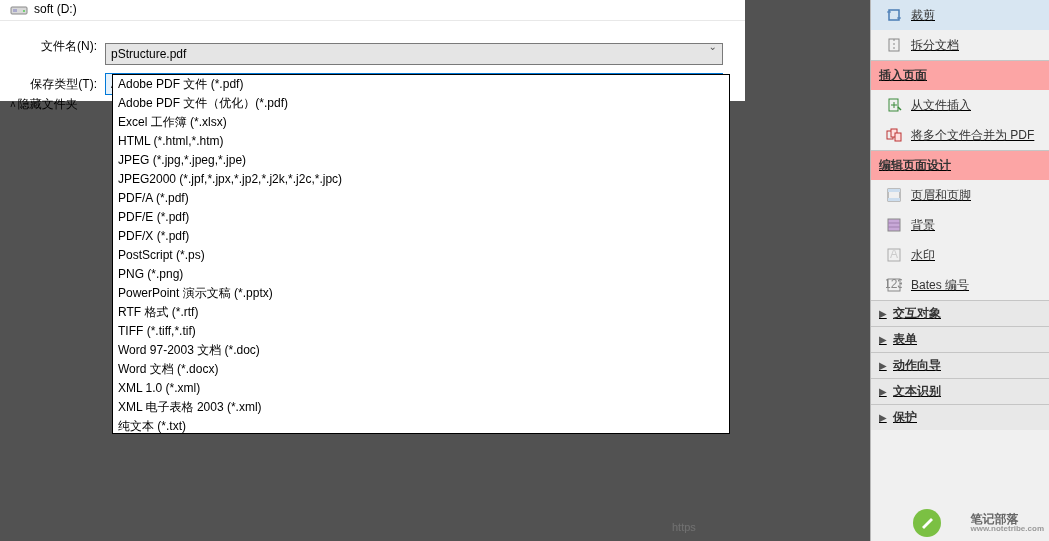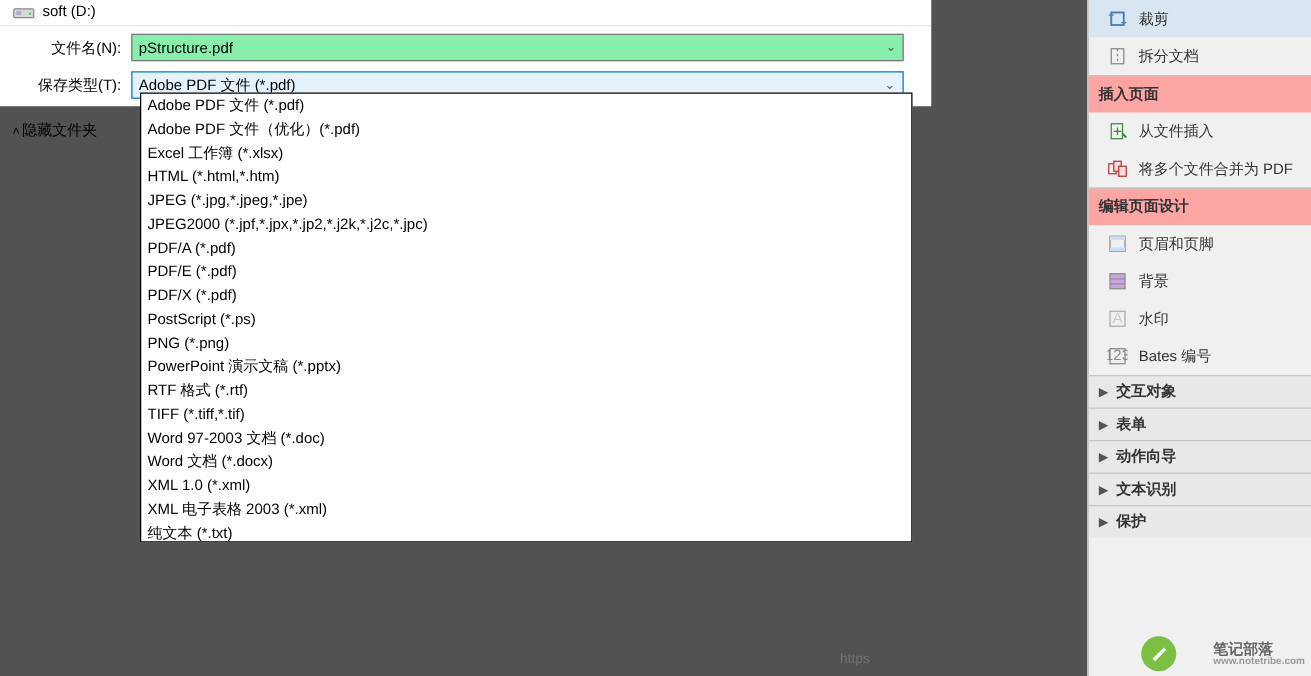--- a/index.html
+++ b/index.html
@@ -8,33 +8,33 @@
 .left-area { position: absolute; left: 0; top: 0; width: 870px; height: 541px; background: #525252; }
 .save-dialog { position: absolute; left: 0; top: 0; width: 745px; background: #fff; z-index: 10; }
 
 .drive-row { display: flex; align-items: center; padding: 2px 0 4px 10px; border-bottom: 1px solid #e8e8e8; }
 .drive-icon { width: 20px; height: 14px; margin-right: 4px; }
 .drive-icon svg { display: block; }
 
 .form-row { display: flex; align-items: center; padding: 6px 22px; }
 .form-label { width: 92px; text-align: right; padding-right: 8px; color: #000; }
 .form-field { flex: 1; position: relative; }
-.text-input { width: 618px; height: 22px; border: 1px solid #7a7a7a; padding: 0 20px 0 5px; background: #86efac; }
+.text-input { width: 618px; height: 22px; border: 1px solid #7a7a7a; padding: 0 20px 0 5px; background: #e5e5e5; margin-top: 16px; }
 .combo-selected { width: 618px; height: 22px; border: 1px solid #0078d7; padding: 2px 20px 2px 5px; background: #e5f1fb; position: relative; cursor: default; }
 .combo-selected .caret { position: absolute; right: 6px; top: 50%; transform: translateY(-50%); font-size: 10px; color: #555; }
 .text-input-wrap { position: relative; display: inline-block; }
 .text-input-wrap .caret { position: absolute; right: 6px; top: 50%; transform: translateY(-50%); font-size: 10px; color: #555; pointer-events: none; }
 
 .dropdown-list { position: absolute; left: 112px; top: 74px; width: 618px; border: 1px solid #000; background: #fff; z-index: 20; max-height: 360px; overflow: hidden; }
 .dropdown-item { padding: 1px 5px; line-height: 17px; cursor: default; white-space: nowrap; }
 
 .hide-folders { position: absolute; left: 10px; top: 96px; font-size: 12px; color: #000; cursor: pointer; z-index: 5; }
 .hide-folders .chev { font-size: 10px; margin-right: 2px; }
 
-.right-panel { position: absolute; right: 0; top: 0; width: 179px; height: 541px; background: #f0f0f0; border-left: 1px solid #b8b8b8; }
+.right-panel { position: absolute; right: 0; top: 0; width: 179px; height: 541px; background: #f0f0f0; border-left: 1px solid #b8b8b8; text-decoration: underline; }
 .tool-item { display: flex; align-items: center; padding: 6px 8px 6px 14px; color: #333; cursor: pointer; }
 .tool-item.sel { background: #d8e6f2; }
 .tool-item .ticon { width: 18px; height: 18px; margin-right: 8px; flex-shrink: 0; display: flex; align-items: center; justify-content: center; }
 .section-header { padding: 6px 8px; font-weight: bold; color: #333; border-top: 1px solid #c5c5c5; background: #fca5a5; }
 .collapse-row { display: flex; align-items: center; padding: 4px 8px; border-top: 1px solid #c5c5c5; background: #e8e8e8; cursor: pointer; }
 .collapse-row .tri { width: 10px; color: #555; margin-right: 4px; font-size: 10px; }
 .collapse-row .lbl { font-weight: bold; color: #333; }
 
 .watermark { position: absolute; right: 5px; bottom: 4px; display: flex; align-items: center; z-index: 50; gap: 26px; }
 .wm-circle { width: 28px; height: 28px; border-radius: 50%; background: #7bc043; display: flex; align-items: center; justify-content: center; margin-right: 4px; }

